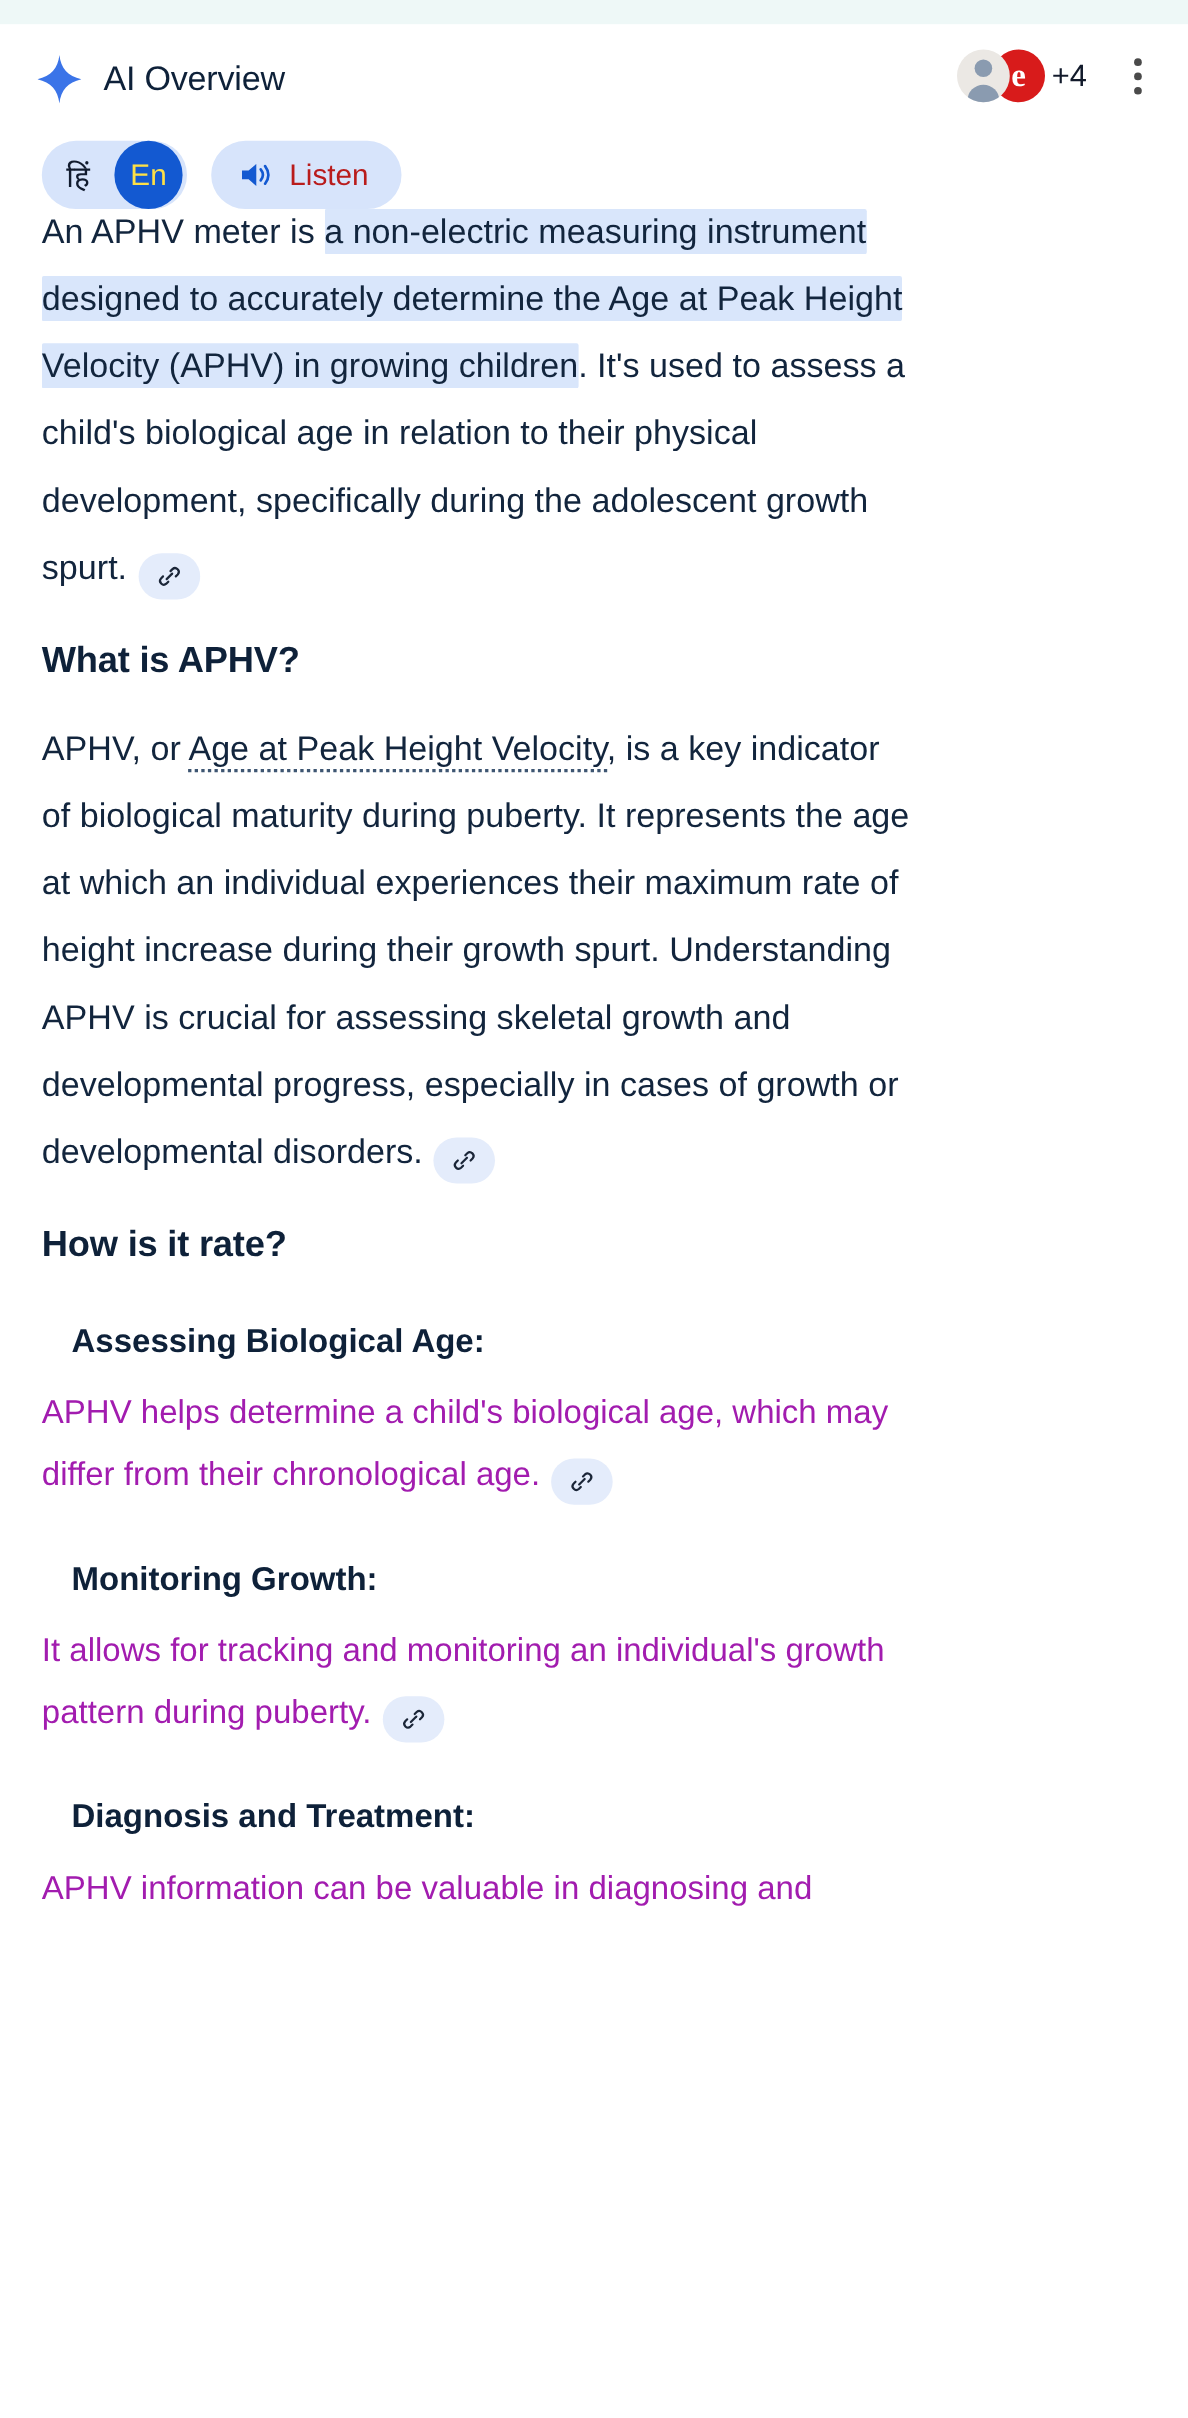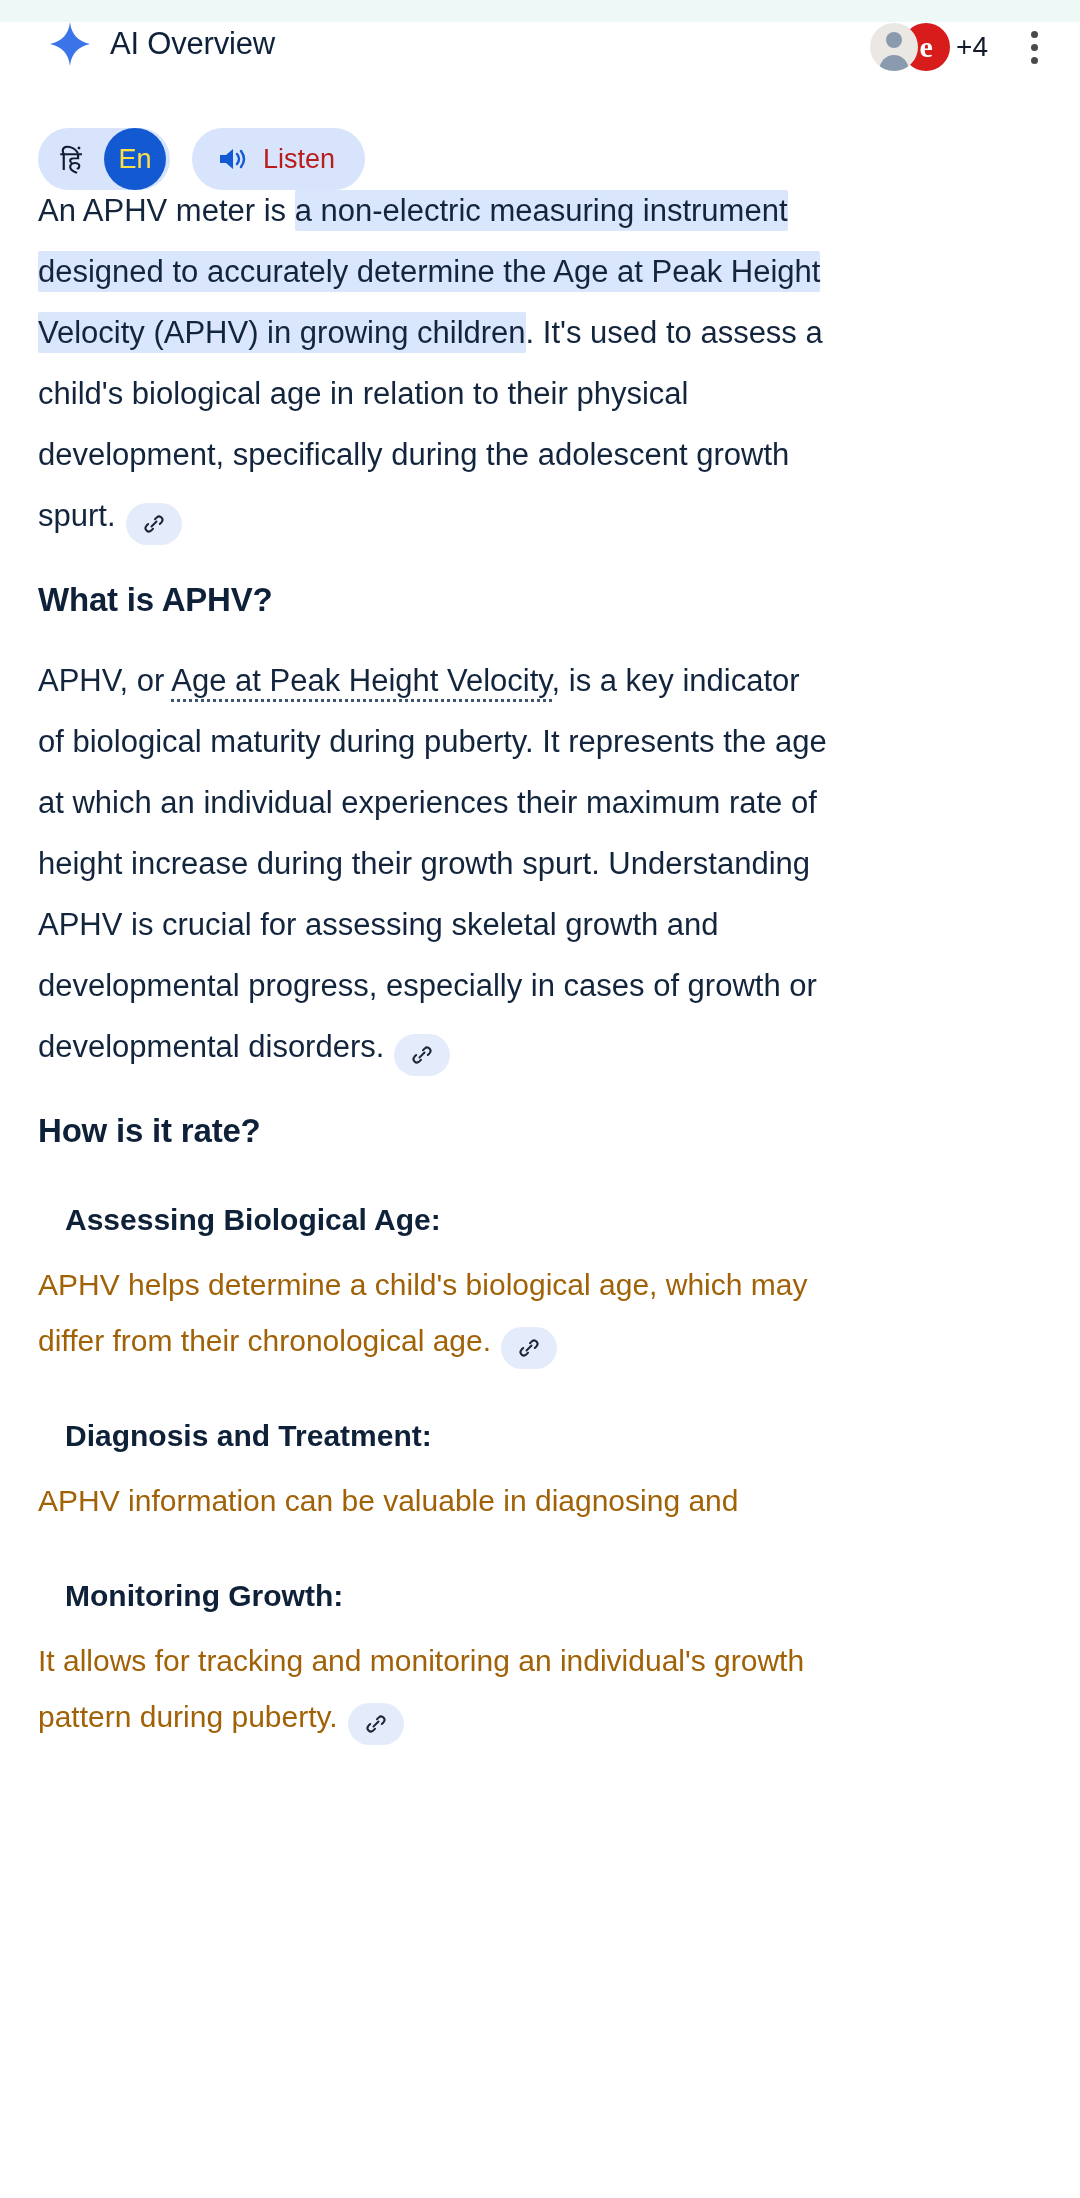--- a/index.html
+++ b/index.html
@@ -29,22 +29,22 @@
     background: #eef8f7;
   }
 
   
   .header {
     position: absolute;
     top: 22px; left: 0;
     width: 1080px;
     height: 72px;
     display: flex;
-    align-items: flex-start;
-    padding: 0 28px 0 50px;
+    align-items: flex-end;
+    padding: 0 28px 0 34px;
   }
 
   .brand {
     display: flex;
     align-items: center;
     gap: 20px;
   }
 
   .sparkle-icon {
     width: 40px;
@@ -255,21 +255,21 @@
     line-height: 42px;
     font-weight: bold;
     color: #0e2139;
     margin-bottom: 16px;
     margin-left: 27px;
   }
 
   .sub-text {
     font-size: 30px;
     line-height: 56px;
-    color: #a16207;
+    color: #a21caf;
   }
 
   
   .link-chip {
     display: inline-flex;
     align-items: center;
     justify-content: center;
     width: 56px;
     height: 42px;
     border-radius: 21px;
@@ -357,29 +357,29 @@
       <div class="sub-text"><span>APHV helps determine a child's biological age, which may differ from their chronological age.</span><span class="link-chip">
             <svg viewBox="0 0 24 24">
               <path d="M9.5 14.5 L14.5 9.5" stroke="#1b2638" stroke-width="2" stroke-linecap="round" fill="none"></path>
               <path d="M13 7.2 L14.8 5.4 a3.4 3.4 0 0 1 4.8 4.8 L17.8 12" stroke="#1b2638" stroke-width="2" fill="none" stroke-linecap="round"></path>
               <path d="M11 16.8 L9.2 18.6 a3.4 3.4 0 0 1 -4.8 -4.8 L6.2 12" stroke="#1b2638" stroke-width="2" fill="none" stroke-linecap="round"></path>
             </svg>
           </span></div>
     </div>
 
     <div class="sub-block">
-      <div class="sub-title">Diagnosis and Treatment:</div>
-      <div class="sub-text">APHV information can be valuable in diagnosing and</div>
-    </div>
-
-    <div class="sub-block">
       <div class="sub-title">Monitoring Growth:</div>
       <div class="sub-text"><span>It allows for tracking and monitoring an individual's growth pattern during puberty.</span><span class="link-chip">
             <svg viewBox="0 0 24 24">
               <path d="M9.5 14.5 L14.5 9.5" stroke="#1b2638" stroke-width="2" stroke-linecap="round" fill="none"></path>
               <path d="M13 7.2 L14.8 5.4 a3.4 3.4 0 0 1 4.8 4.8 L17.8 12" stroke="#1b2638" stroke-width="2" fill="none" stroke-linecap="round"></path>
               <path d="M11 16.8 L9.2 18.6 a3.4 3.4 0 0 1 -4.8 -4.8 L6.2 12" stroke="#1b2638" stroke-width="2" fill="none" stroke-linecap="round"></path>
             </svg>
           </span></div>
     </div>
 
+    <div class="sub-block">
+      <div class="sub-title">Diagnosis and Treatment:</div>
+      <div class="sub-text">APHV information can be valuable in diagnosing and</div>
+    </div>
+
   </div>
 </div>
 
 </body></html>

